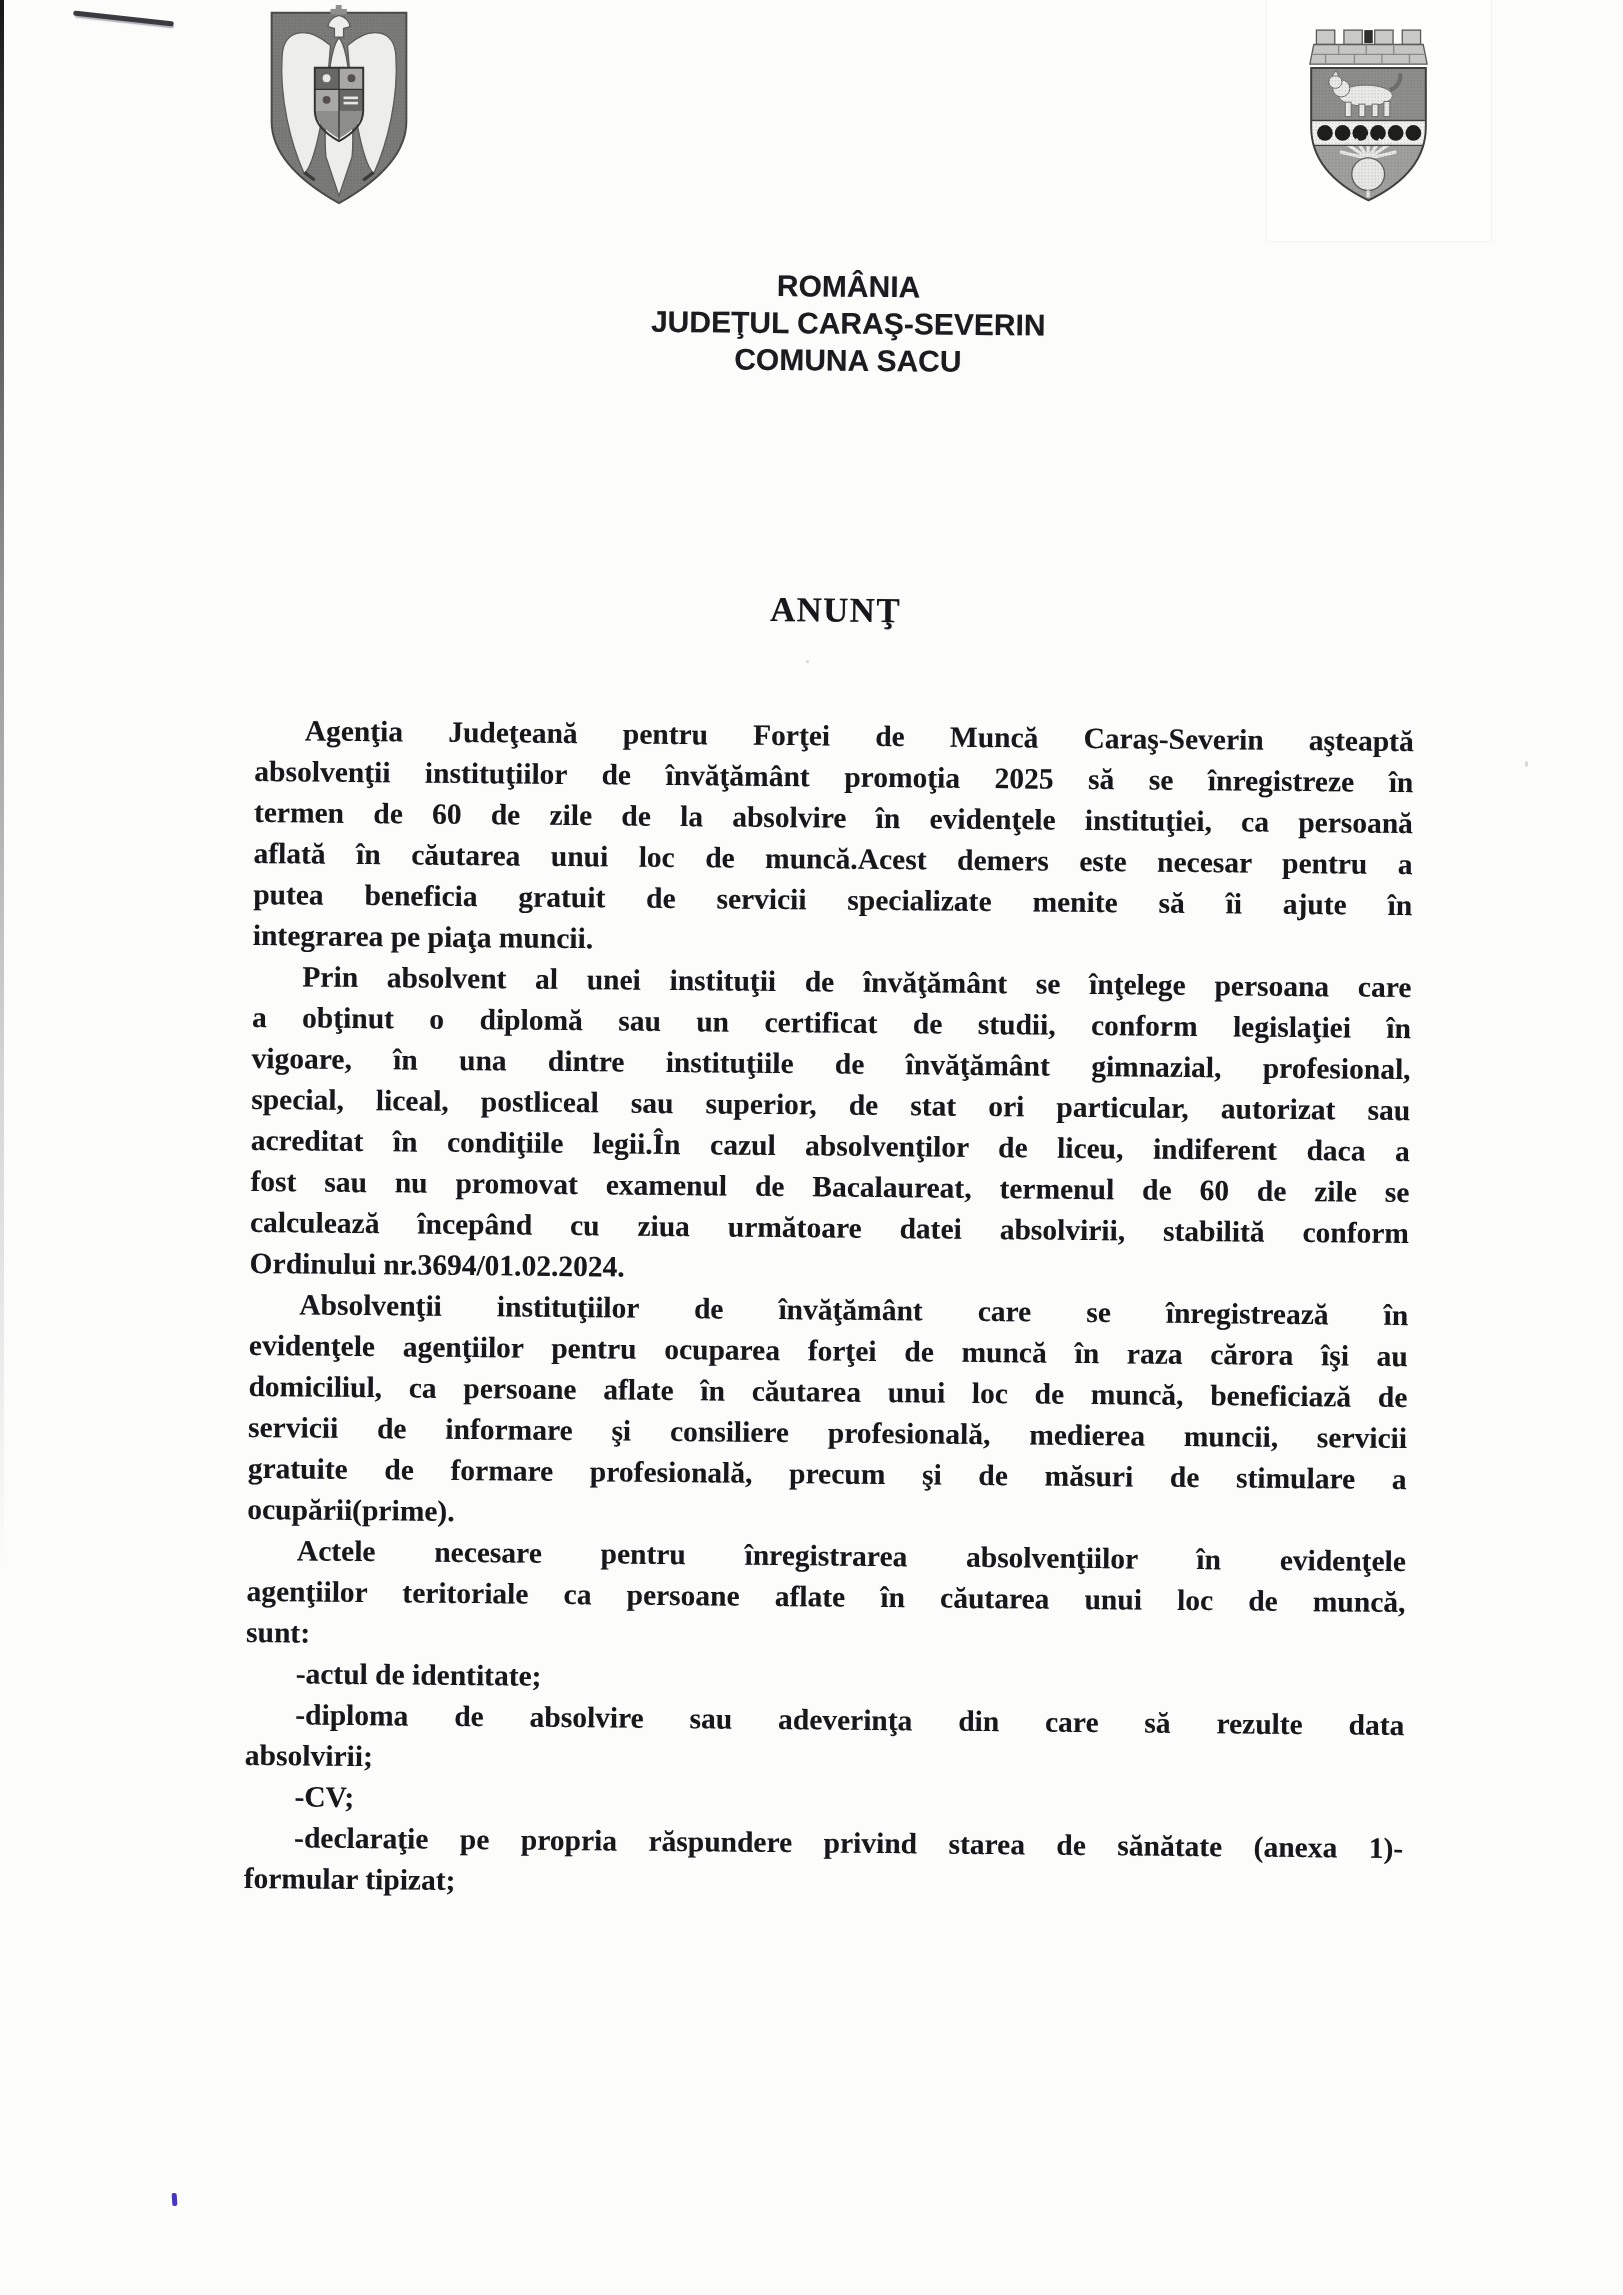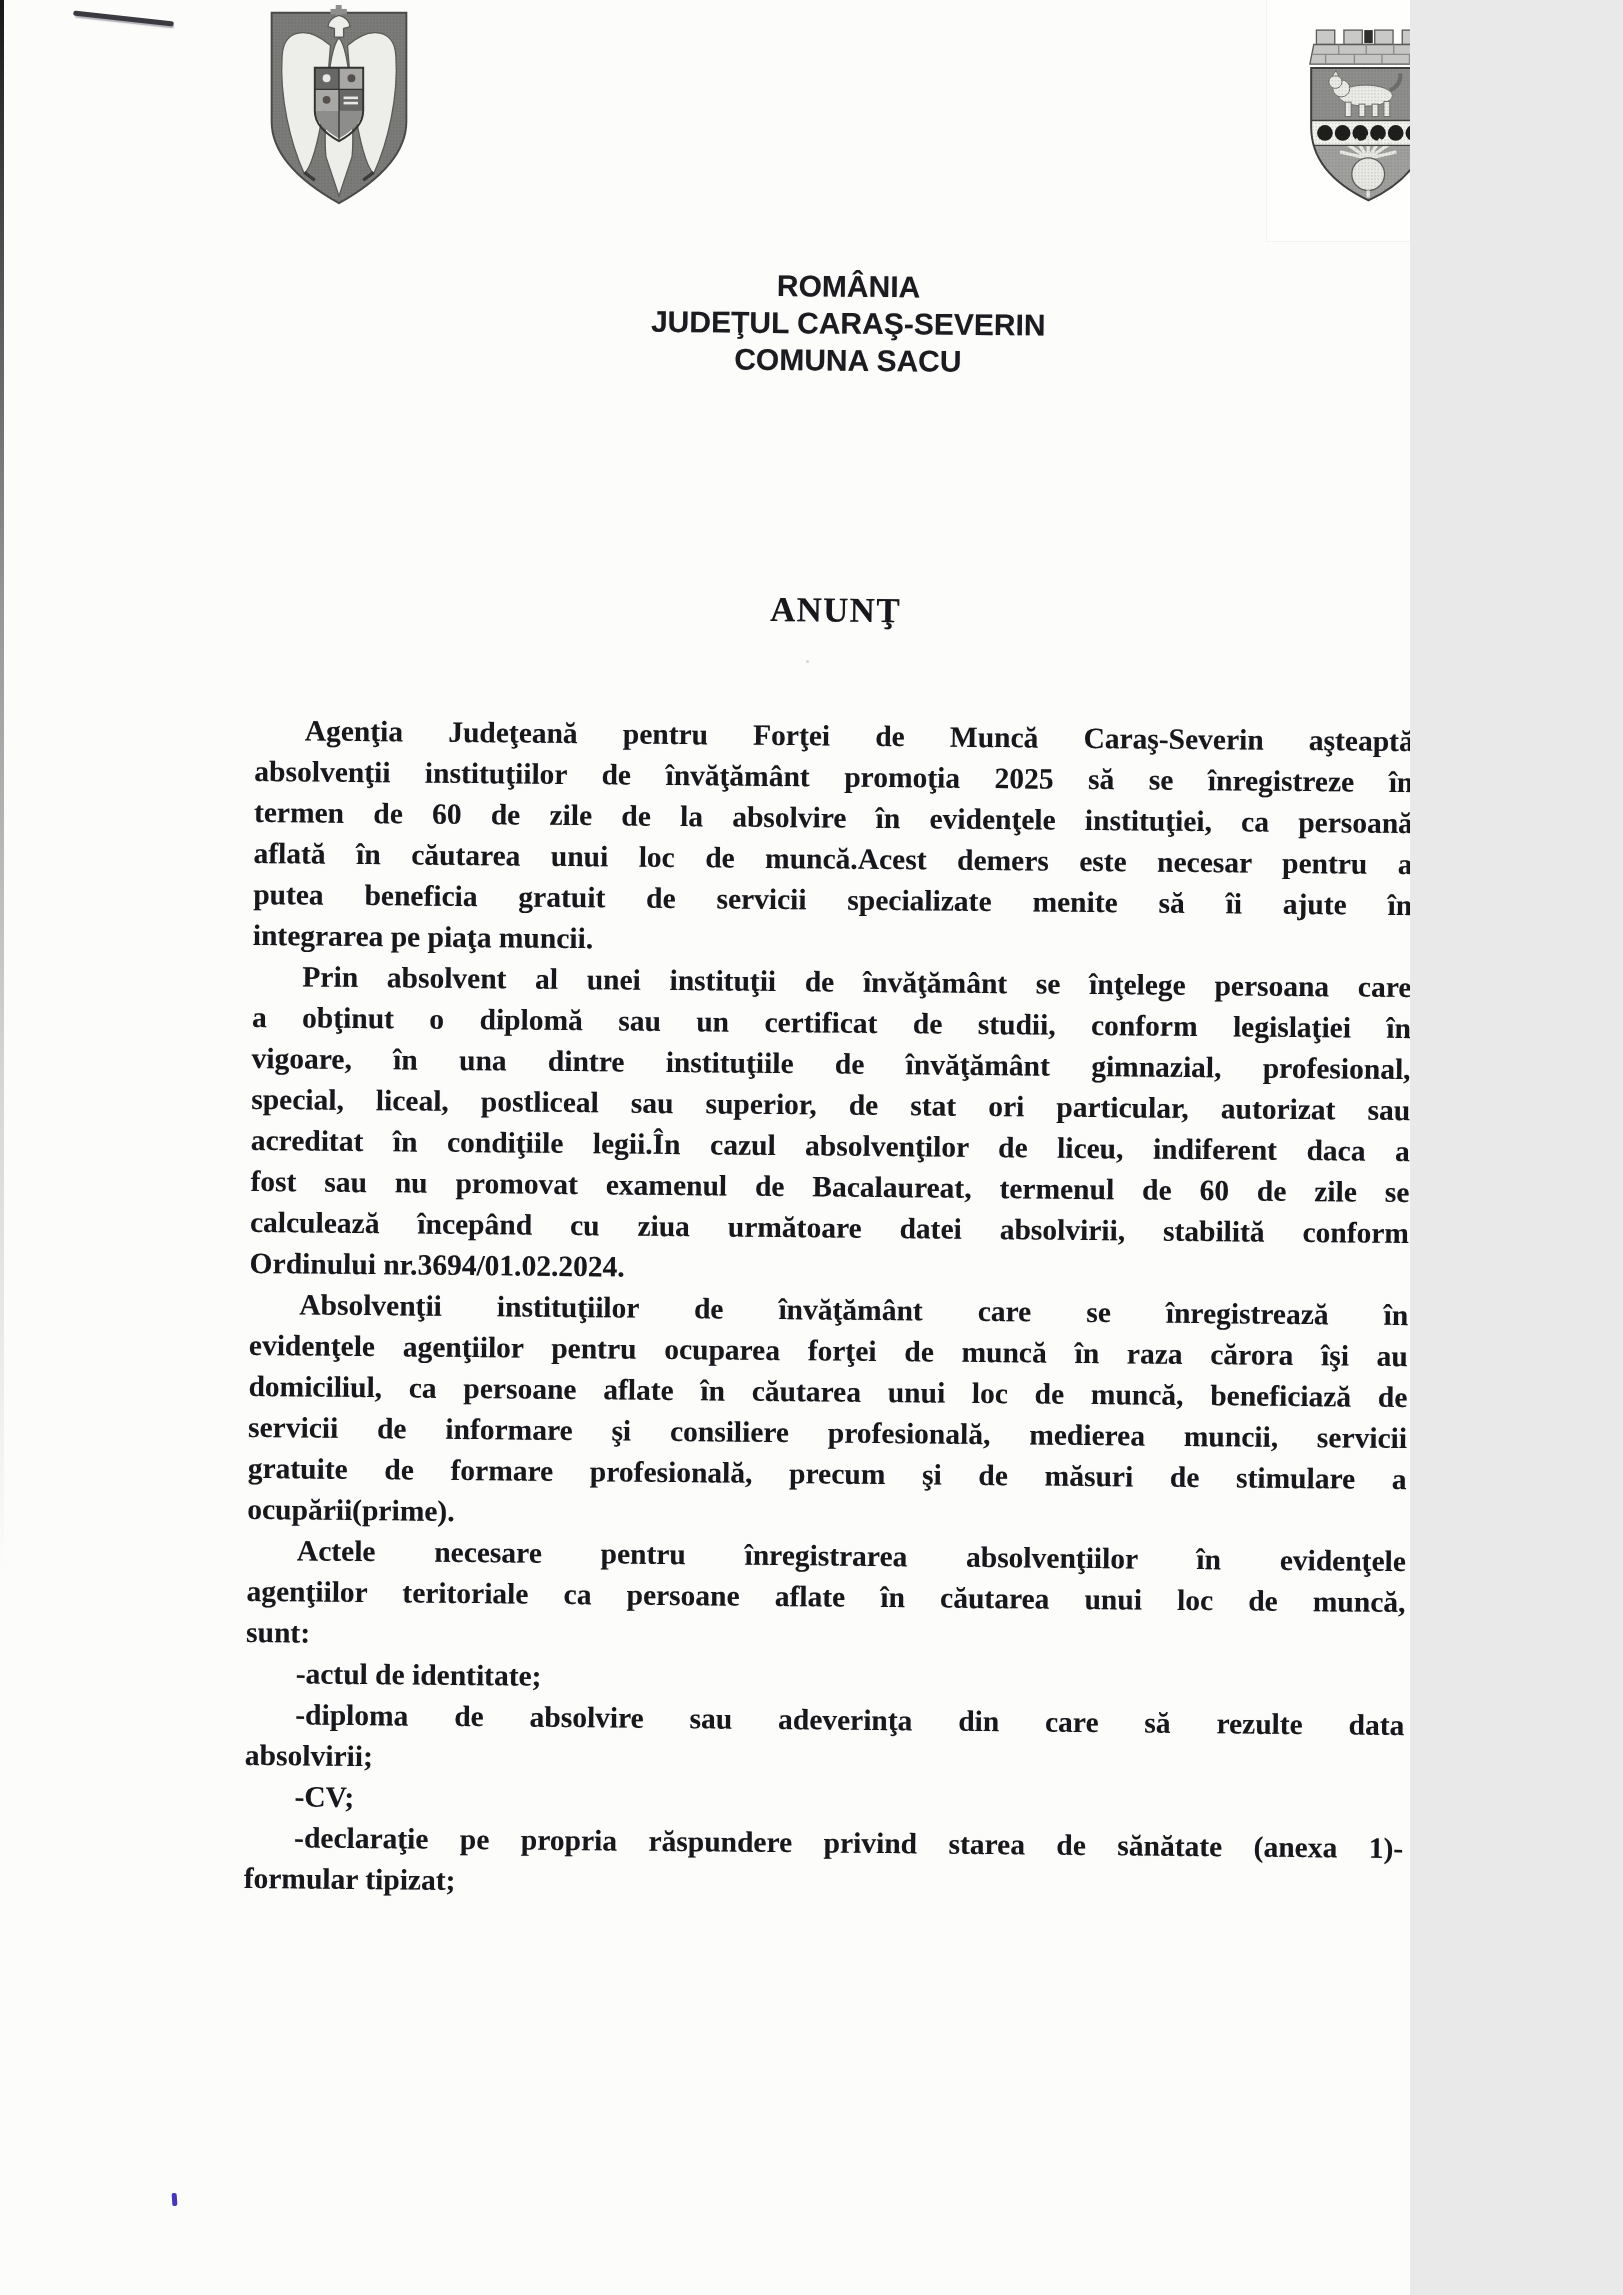--- a/index.html
+++ b/index.html
@@ -1,17 +1,17 @@
 <!DOCTYPE html>
 <html style="font-size:10.5px"><head>
 <meta charset="utf-8">
 <style>
   html,body{margin:0;padding:0;}
   body{width:1623px;height:2295px;background:#e9e9e9;font-family:"Liberation Serif",serif;}
-  .page{position:relative;width:1410px;height:2295px;background:#fcfcfb;overflow:hidden;}
+  .page{position:relative;width:1623px;height:2295px;background:#fcfcfb;overflow:hidden;}
 
   
   .edge-left{position:absolute;left:0;top:0;width:3.9px;height:1571px;
     background:linear-gradient(180deg,#17171a 0%,#2e2e31 6%,rgba(80,80,84,.6) 38%,rgba(110,110,114,.28) 68%,rgba(110,110,114,0) 100%);}
   .pen-mark{position:absolute;left:73px;top:15.7px;width:101px;height:5.2px;background:#3a3a40;
     border-radius:2.6px;transform:rotate(6.2deg);box-shadow:1.3px 2.6px 1.3px -0.7px rgba(110,110,125,.55);}
   .ink-dot{position:absolute;left:172px;top:2193px;width:5.2px;height:13px;background:#4636c2;
     border-radius:2px;transform:rotate(-4deg);}
   .speck{position:absolute;background:#9a9a9a;border-radius:50%;opacity:.4;}
   .s1{left:1525px;top:761px;width:3.3px;height:5.9px;}

